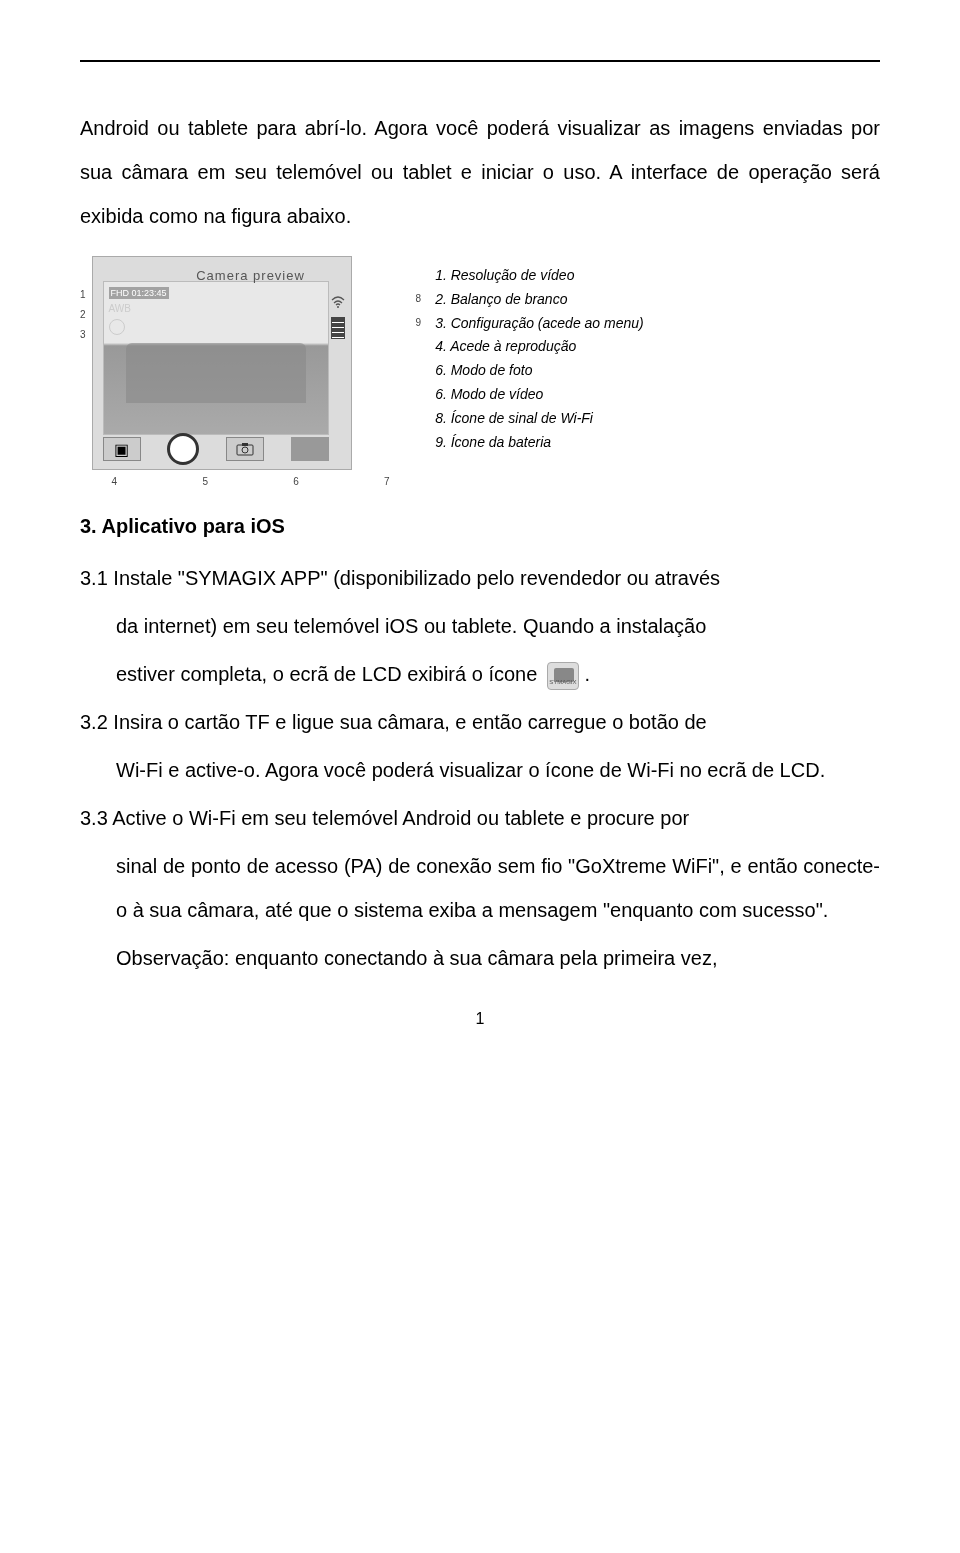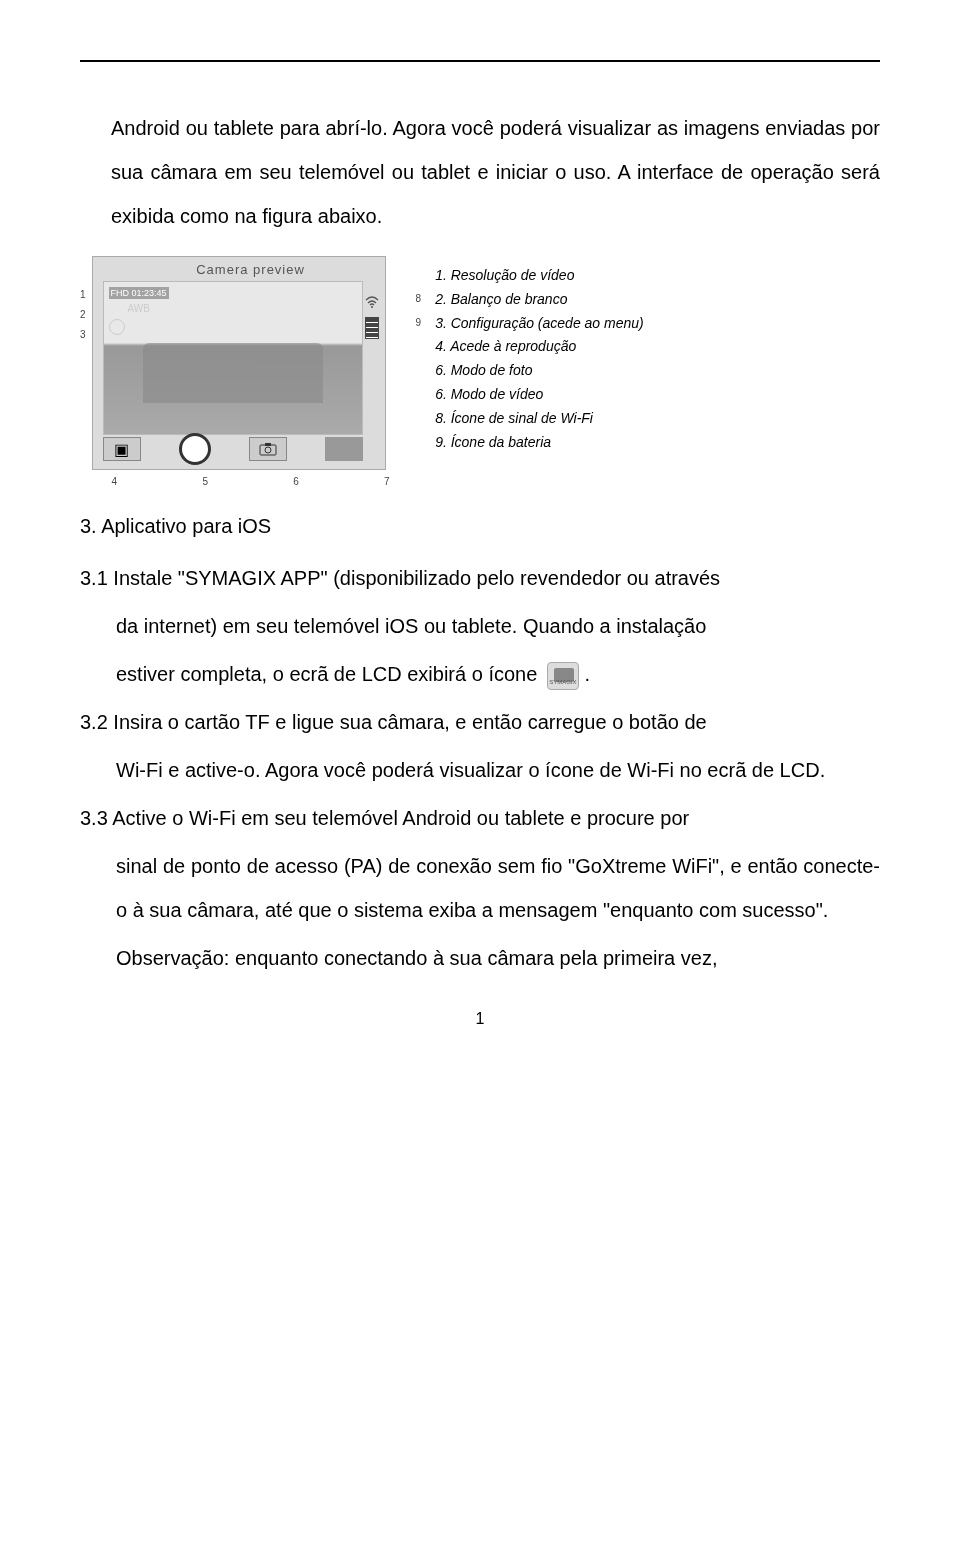--- a/index.html
+++ b/index.html
@@ -13,50 +13,49 @@
   }
   .topline {
     border-top: 2px solid #000;
     margin-bottom: 44px;
   }
   .para {
     font-size: 20px;
     line-height: 2.2;
     text-align: justify;
     margin-bottom: 18px;
-    margin-left: 31px;
   }
   .figure-row {
     display: flex;
     align-items: flex-start;
     margin: 14px 0 22px 0;
   }
   .left-nums {
     display: flex;
     flex-direction: column;
     font-size: 10px;
     color: #444;
     margin-right: 6px;
     line-height: 1;
   }
   .left-nums span { margin-bottom: 10px; }
   .left-nums span:first-child { margin-top: 34px; }
   .preview-wrap { position: relative; }
   .preview-label {
     position: absolute;
-    top: 6px;
+    top: 12px;
     left: 50%;
     transform: translateX(-50%);
     font-size: 13px;
     color: #555;
     letter-spacing: 1px;
     z-index: 5;
   }
   .preview-box {
-    width: 294px;
+    width: 260px;
     height: 214px;
     border: 1px solid #aaa;
     background: #dcdcdc;
     position: relative;
     overflow: hidden;
   }
   .photo-area {
     position: absolute;
     top: 24px; left: 10px; right: 22px; bottom: 34px;
     background: linear-gradient(#e8e8e8 0%, #e8e8e8 40%, #999 42%, #aaa 100%);
@@ -74,21 +73,21 @@
   .fhd {
     position: absolute;
     top: 30px; left: 16px;
     font-size: 9px; color: #fff;
     background: rgba(0,0,0,0.3);
     padding: 1px 2px;
   }
   .awb {
     position: absolute;
     top: 46px; left: 16px;
-    font-size: 10px; color: #ccc; margin-left: 19px;
+    font-size: 10px; color: #ccc;
   }
   .circ-icon {
     position: absolute;
     top: 62px; left: 16px;
     width: 16px; height: 16px;
     border: 1px solid #ccc;
     border-radius: 50%;
   }
   .wifi-icon {
     position: absolute;
@@ -146,21 +145,21 @@
   .right-nums span { margin-bottom: 14px; }
   .legend {
     font-size: 14px;
     line-height: 1.7;
     flex: 1;
     padding-top: 8px;
   }
   .legend-row { white-space: nowrap; font-style: italic; }
   .section-title {
     font-size: 20px;
-    font-weight: normal;
+    font-weight: bold;
     margin: 28px 0 18px 0;
   }
   .numbered {
     font-size: 20px;
     line-height: 2.2;
     text-align: justify;
     margin-bottom: 4px;
   }
   .indent {
     padding-left: 36px;

